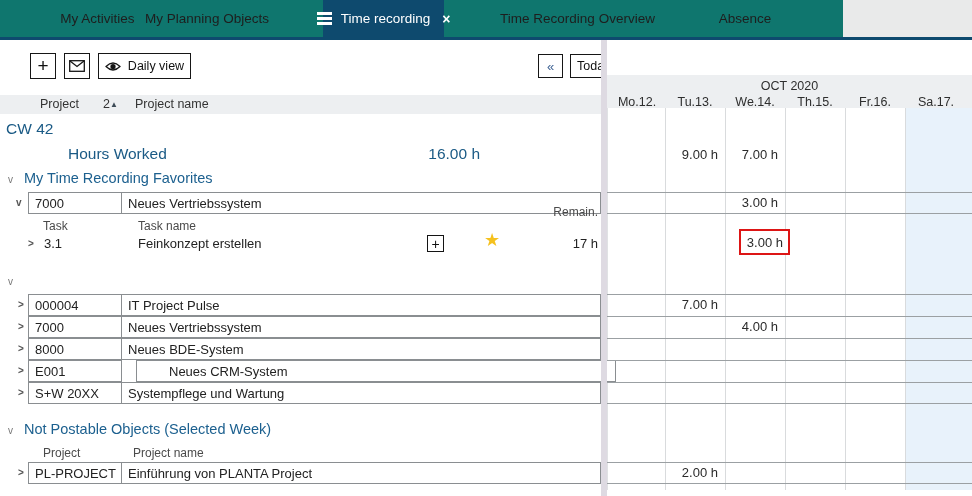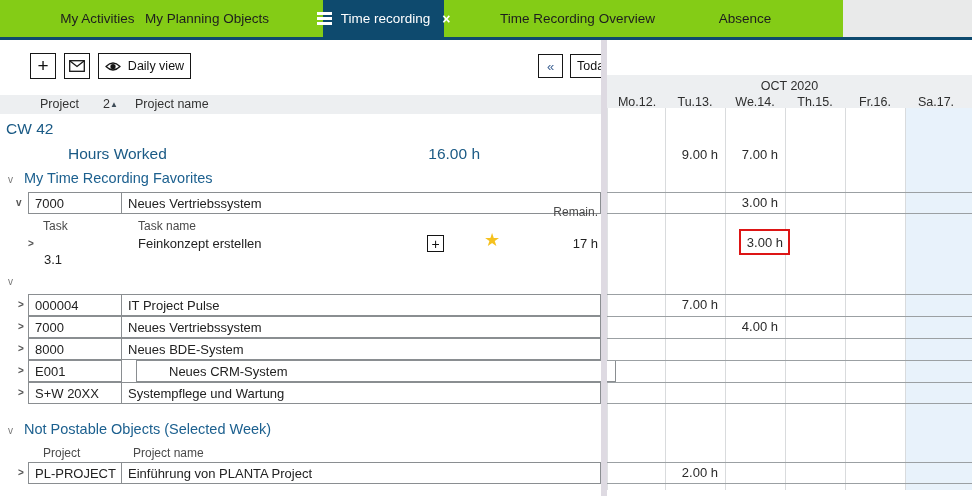--- a/index.html
+++ b/index.html
@@ -1,20 +1,20 @@
 <!DOCTYPE html>
 <html><head>
 <meta charset="utf-8">
 <style>
   html,body{margin:0;padding:0;background:#fff;}
   .app{position:relative;width:972px;height:496px;background:#ffffff;overflow:hidden;
        font-family:"Liberation Sans",sans-serif;-webkit-font-smoothing:antialiased;}
 
   
-  .tabbar{position:absolute;left:0;top:0;width:972px;height:37px;background:#84cc16;}
+  .tabbar{position:absolute;left:0;top:0;width:972px;height:37px;background:#0f766e;}
   .tabbar-shade{position:absolute;left:843px;top:0;width:129px;height:37px;background:#e9eaea;}
   .tab{position:absolute;top:0;height:37px;display:flex;align-items:center;justify-content:center;
        font-size:13.5px;color:#1e1e1e;cursor:default;white-space:nowrap;}
   .tab.active{background:#0e4a6e;color:#ffffff;}
   .tab-underline{position:absolute;left:0;top:37px;width:972px;height:3px;background:#0e4a6e;}
   .menu-icon{display:inline-block;margin-right:9px;}
   .menu-icon i{display:block;width:15px;height:2.5px;background:#fff;margin:2.5px 0;}
   .close-x{margin-left:12px;font-size:14px;font-weight:bold;color:#fff;}
 
   
@@ -160,21 +160,21 @@
   <div class="gridband bt bb" style="top:192px;height:22px;"></div>
   <div class="dv c-we" style="top:195px;">3.00 h</div>
 
   <div class="subhead" style="left:43px;top:219px;">Task</div>
   <div class="subhead" style="left:138px;top:219px;">Task name</div>
   <div class="subhead" style="left:538px;top:205px;">
     <span class="right60">Remain.</span>
   </div>
 
   <div class="row-chev" style="left:28px;top:238px;">&gt;</div>
-  <div class="plaintext" style="left:44px;top:236px;margin-top:16px;">3.1</div>
+  <div class="plaintext" style="left:44px;top:236px;">3.1</div>
   <div class="plaintext" style="left:138px;top:236px;">Feinkonzept erstellen</div>
   <div class="addtask-btn">
     <span>+</span>
   </div>
   <div class="star">★</div>
   <div class="plaintext" style="left:538px;top:236px;">
     <span class="right60">17 h</span>
   </div>
   <div class="redbox">3.00 h</div>
 

